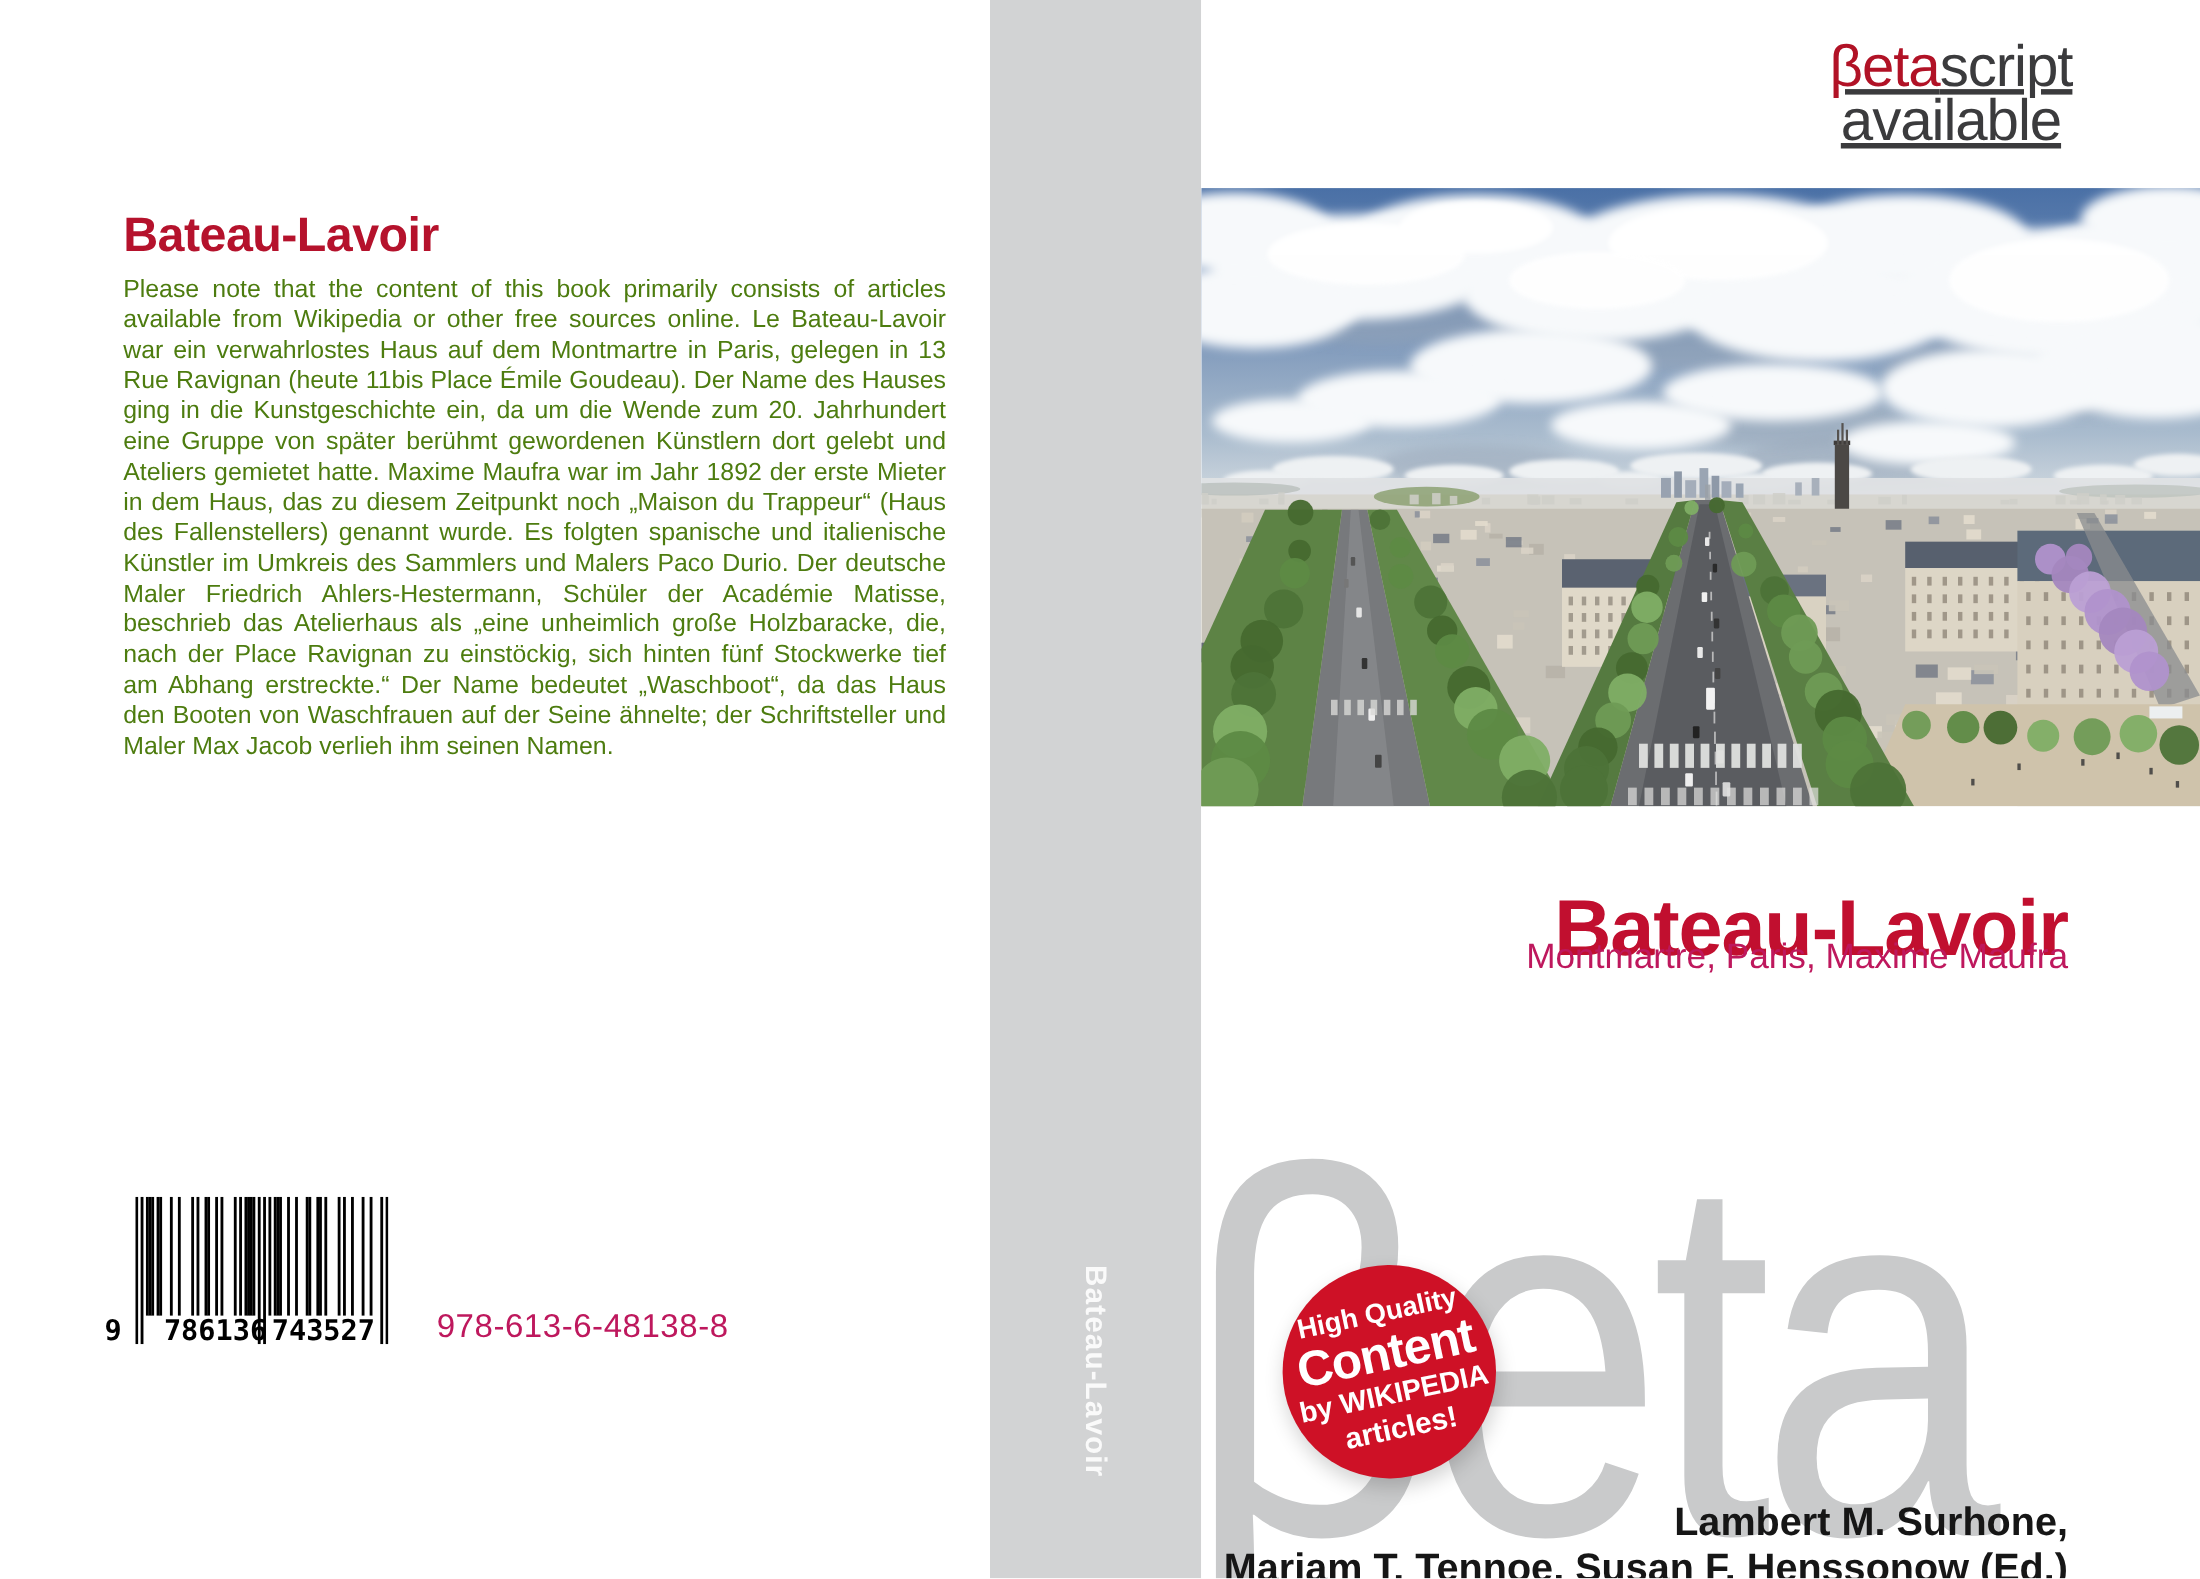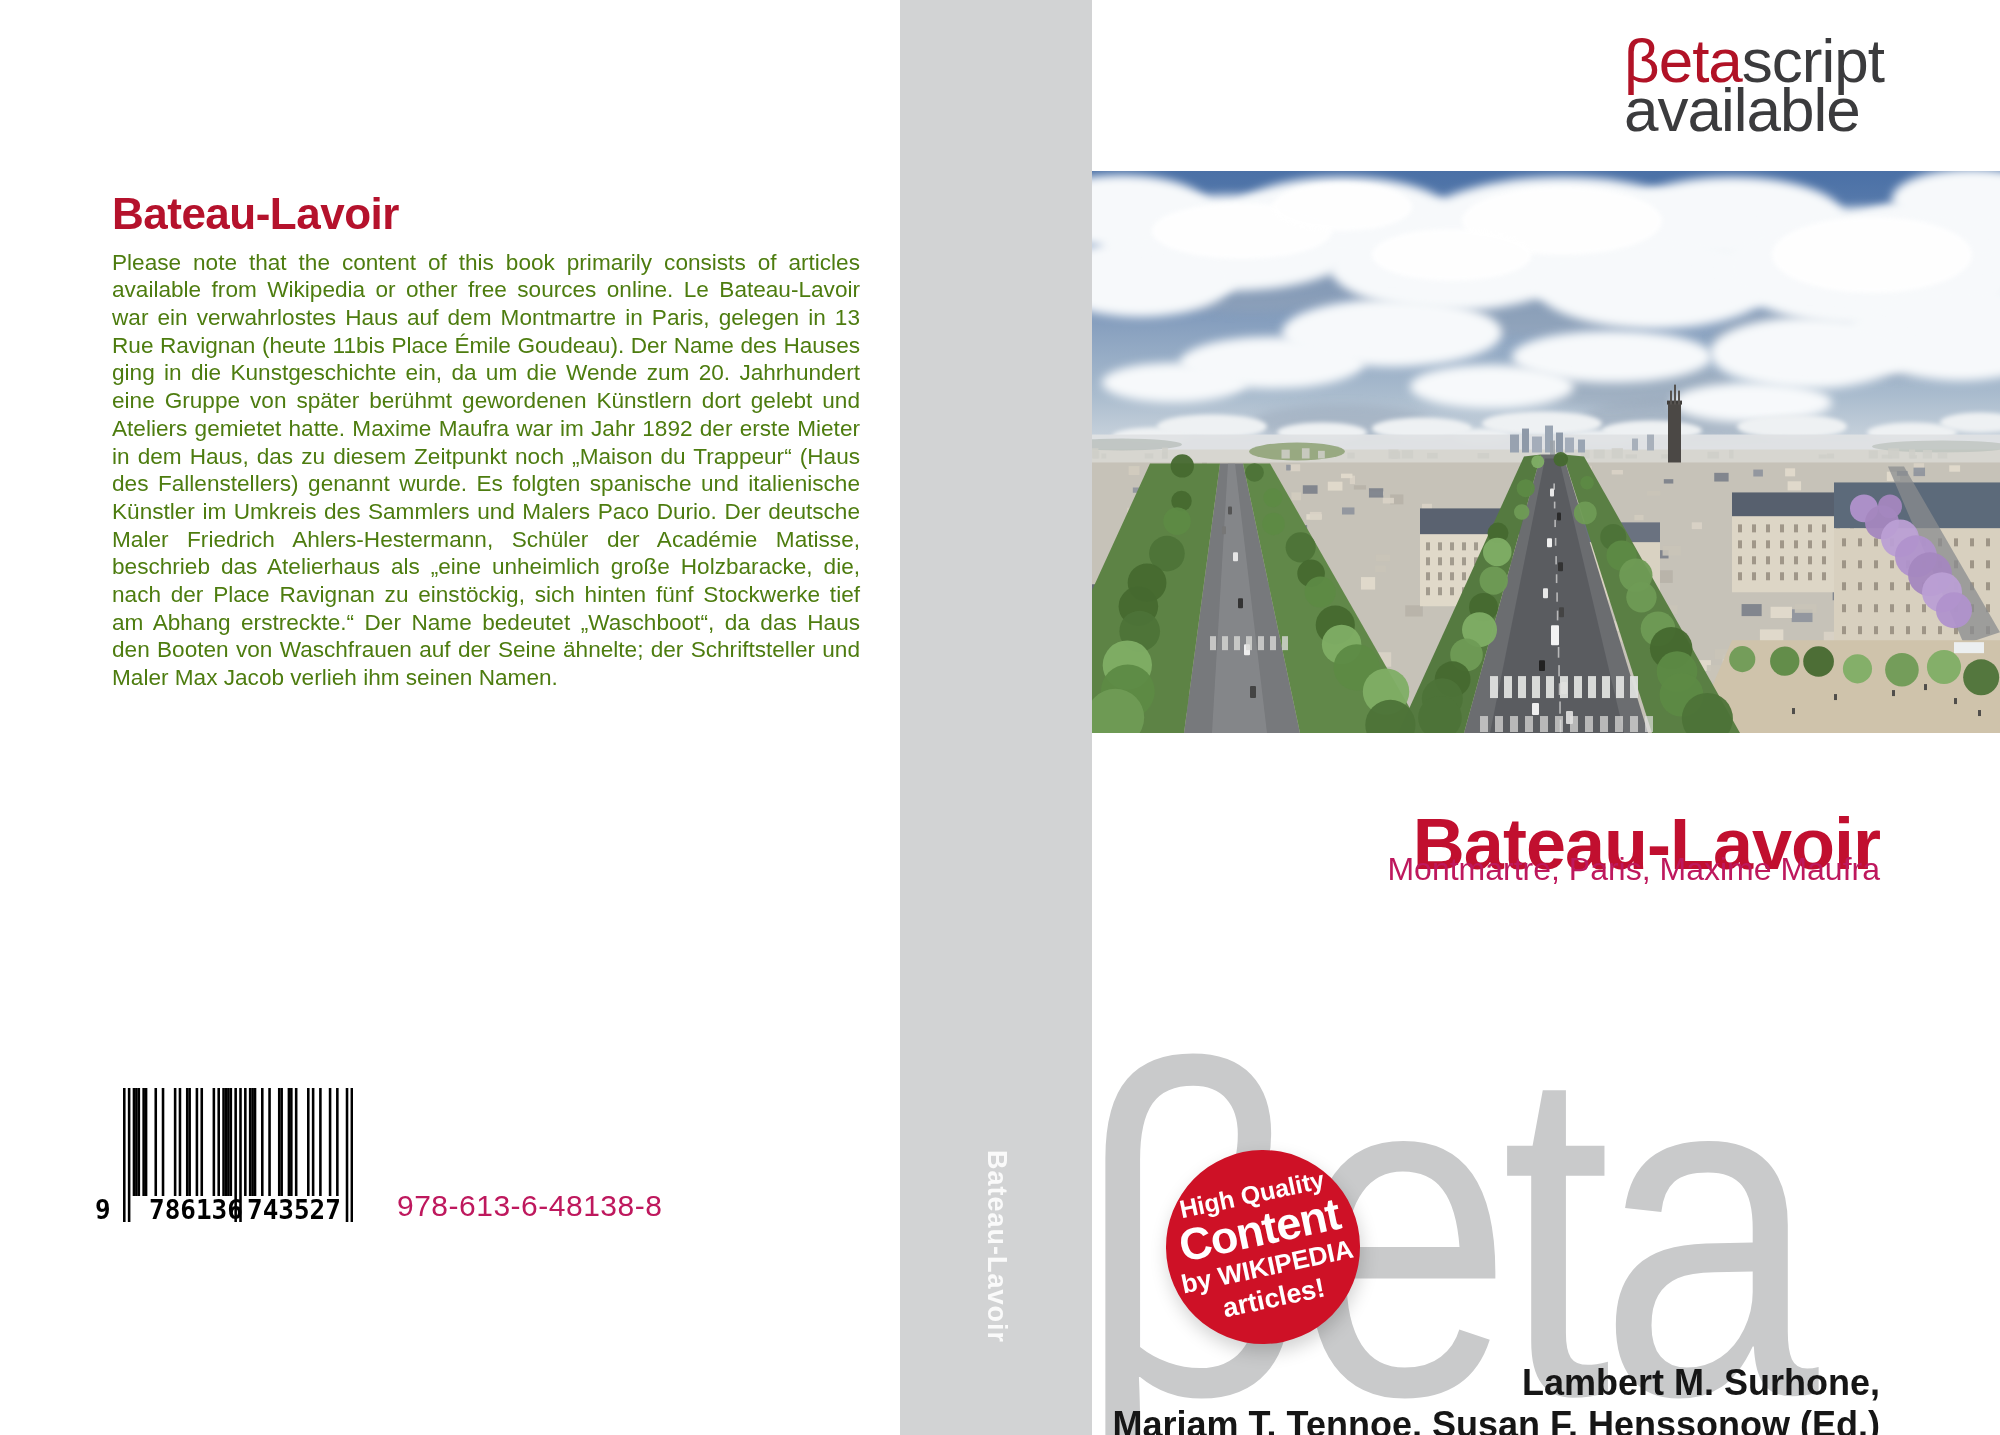--- a/index.html
+++ b/index.html
@@ -26,22 +26,22 @@
   .spine{position:absolute;left:900px;top:0;width:192px;height:100%;background:#d2d3d4;}
   .spine-title{position:absolute;top:1150px;left:50%;transform:translateX(-50%);
                writing-mode:vertical-rl;color:#fafafa;font-size:27px;font-weight:600;
                letter-spacing:1px;white-space:nowrap;}
 
   
   .front{position:absolute;left:1092px;top:0;width:908px;height:1435px;background:#fff;overflow:hidden;}
   .watermark{position:absolute;left:-14px;top:1044px;font-size:470px;line-height:.8;
              color:#c9cacb;letter-spacing:-14px;transform:scaleX(.84);transform-origin:left top;
              white-space:nowrap;z-index:0;}
-  .logo{position:absolute;right:116px;top:36px;text-align:left;color:#3b3b3d;
-        font-size:62px;line-height:49px;letter-spacing:-1px;z-index:2;}
+  .logo{position:absolute;right:116px;top:36px;text-align:center;color:#3b3b3d;
+        font-size:53px;line-height:49px;letter-spacing:-1px;z-index:2;text-decoration:underline;}
   .logo .red{color:#b11226;}
   .photo{position:absolute;left:0;top:171px;width:908px;height:562px;z-index:1;}
   .photo svg{display:block;width:100%;height:100%;}
   .front-title{position:absolute;right:120px;top:760px;font-size:72px;line-height:1;
                font-weight:bold;color:#c10f2f;letter-spacing:-1px;z-index:2;}
   .front-subtitle{position:absolute;right:120px;top:851px;font-size:32px;color:#be185d;z-index:2;}
   .badge{position:absolute;left:74px;top:1150px;width:194px;height:194px;border-radius:50%;
          background:#ce1126;transform:rotate(-12deg);display:flex;flex-direction:column;
          align-items:center;justify-content:center;color:#fff;text-align:center;
          box-shadow:0 8px 18px rgba(0,0,0,.18);z-index:3;}

